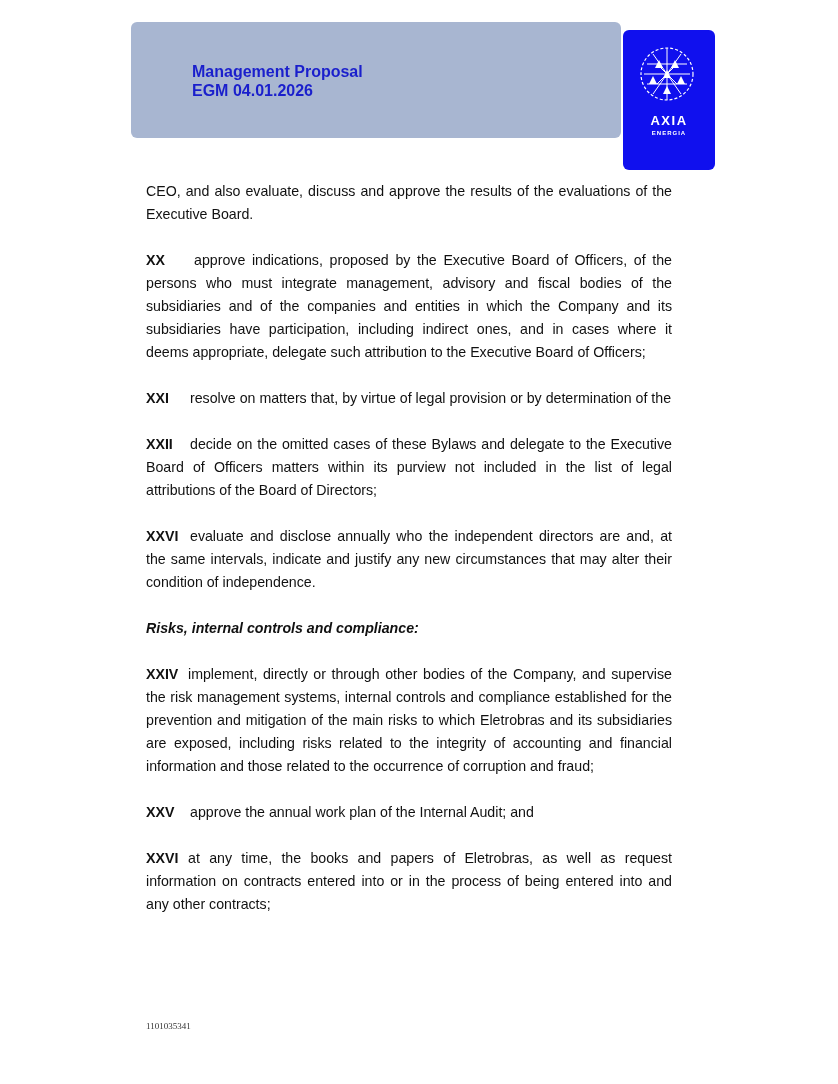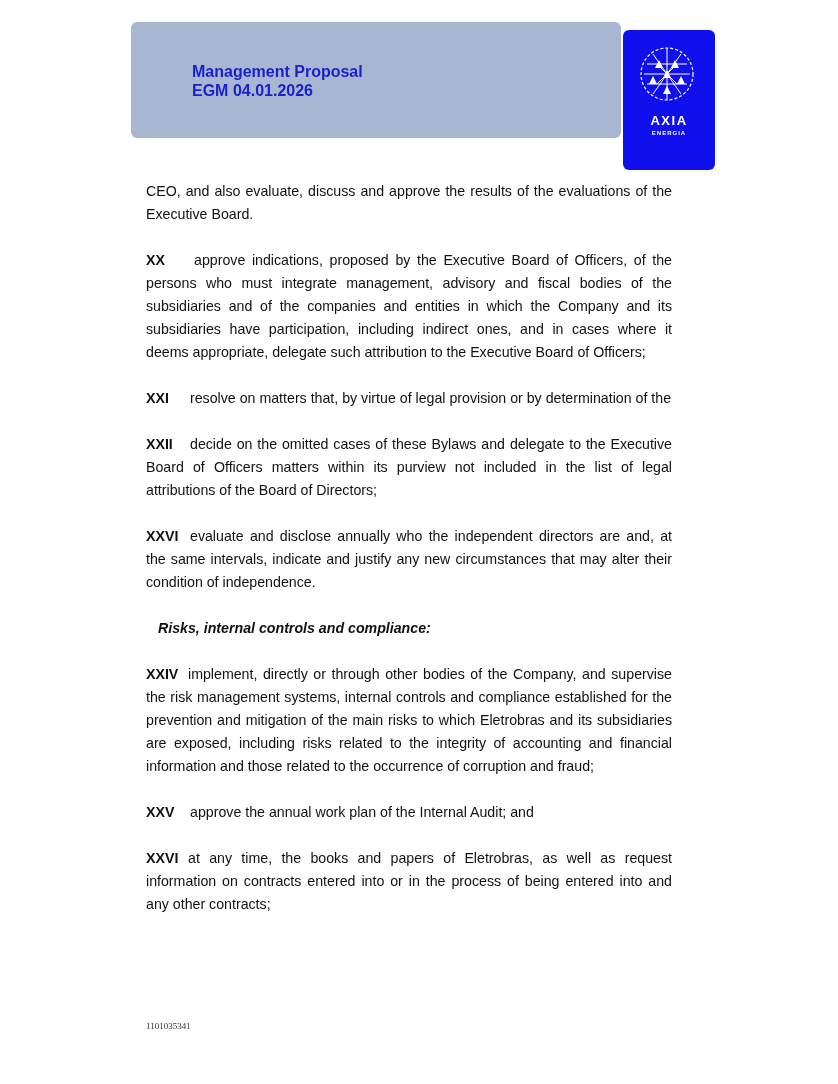--- a/index.html
+++ b/index.html
@@ -6,21 +6,21 @@
   body { width: 838px; height: 1084px; position: relative; overflow: hidden; font-family: "Liberation Sans", sans-serif; color: #111; }
   .header-band { position: absolute; left: 131px; top: 22px; width: 490px; height: 116px; background: #a8b6d1; border-radius: 6px; }
   .header-title { position: absolute; left: 24px; top: 40px; color: #1a1fcc; font-weight: bold; font-size: 16px; line-height: 19px; margin-left: 37px; }
   .logo-box { position: absolute; left: 623px; top: 22px; width: 92px; height: 140px; background: #1010ee; border-radius: 6px; margin-top: 8px; }
   .logo-globe { position: absolute; left: 16px; top: 16px; width: 56px; height: 56px; }
   .logo-text { position: absolute; left: 0; top: 83px; width: 92px; text-align: center; color: #fff; font-weight: bold; font-size: 13px; letter-spacing: 1.5px; }
   .logo-sub { position: absolute; left: 0; top: 100px; width: 92px; text-align: center; color: #fff; font-weight: bold; font-size: 6px; letter-spacing: 1px; }
   .content { position: absolute; left: 146px; top: 180px; width: 542px; font-size: 14.2px; line-height: 23px; }
   .para { margin: 0 16px 23px 0; text-align: justify; }
   .num { font-weight: bold; display: inline-block; }
-  .heading { font-weight: bold; font-style: italic; margin: 0 0 23px 12px; }
+  .heading { font-weight: bold; font-style: italic; margin: 0 0 23px 0; }
   .footer-code { position: absolute; left: 146px; top: 1021px; font-family: "Liberation Serif", serif; font-size: 9px; color: #333; }
 </style>
 </head>
 <body>
 
 <div class="header-band">
   <div class="header-title">
     <div>Management Proposal</div>
     <div>EGM 04.01.2026</div>
   </div>

